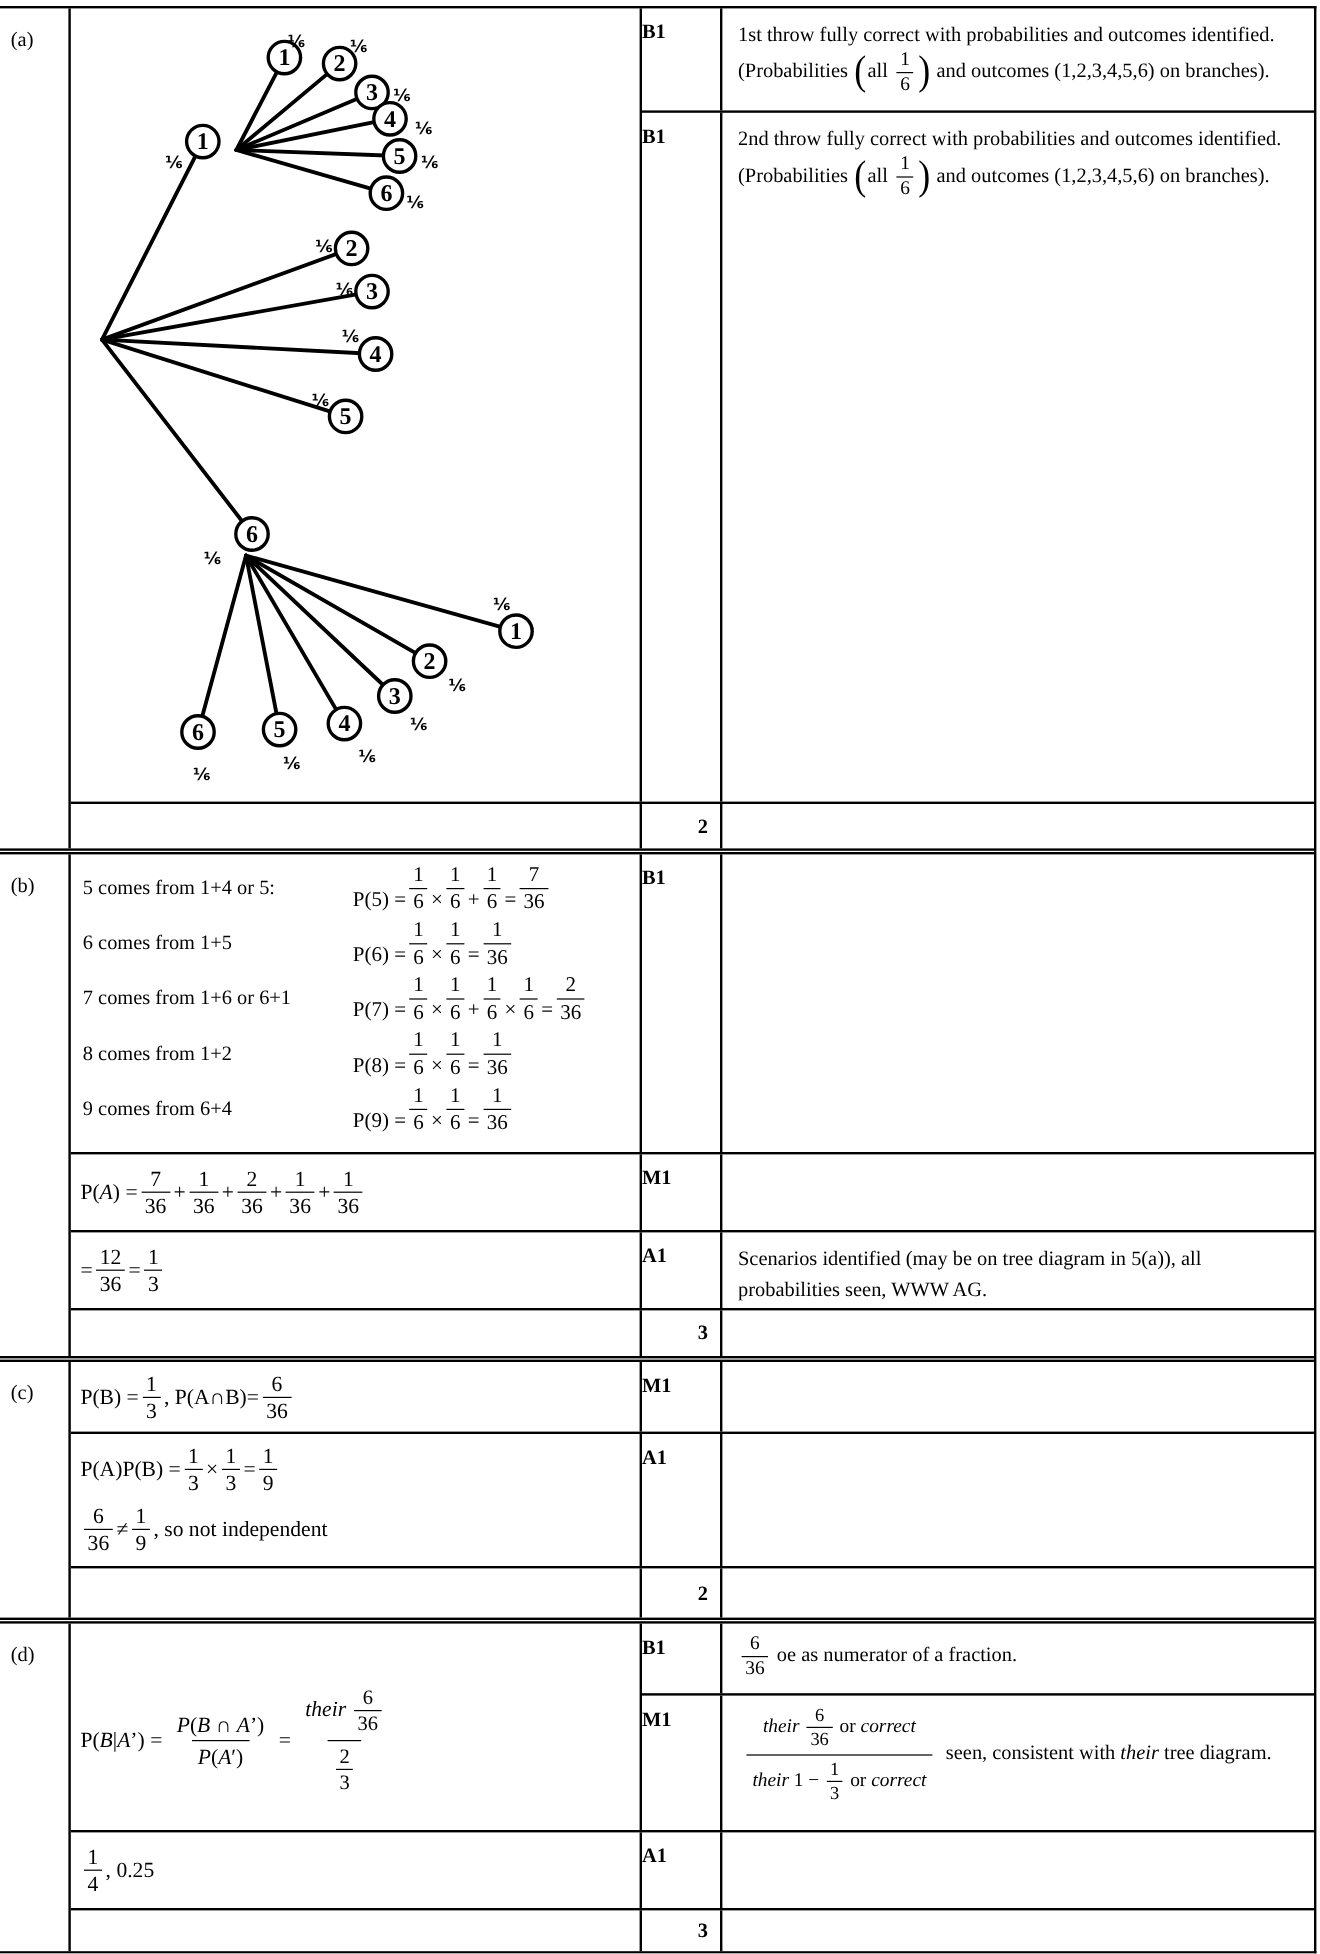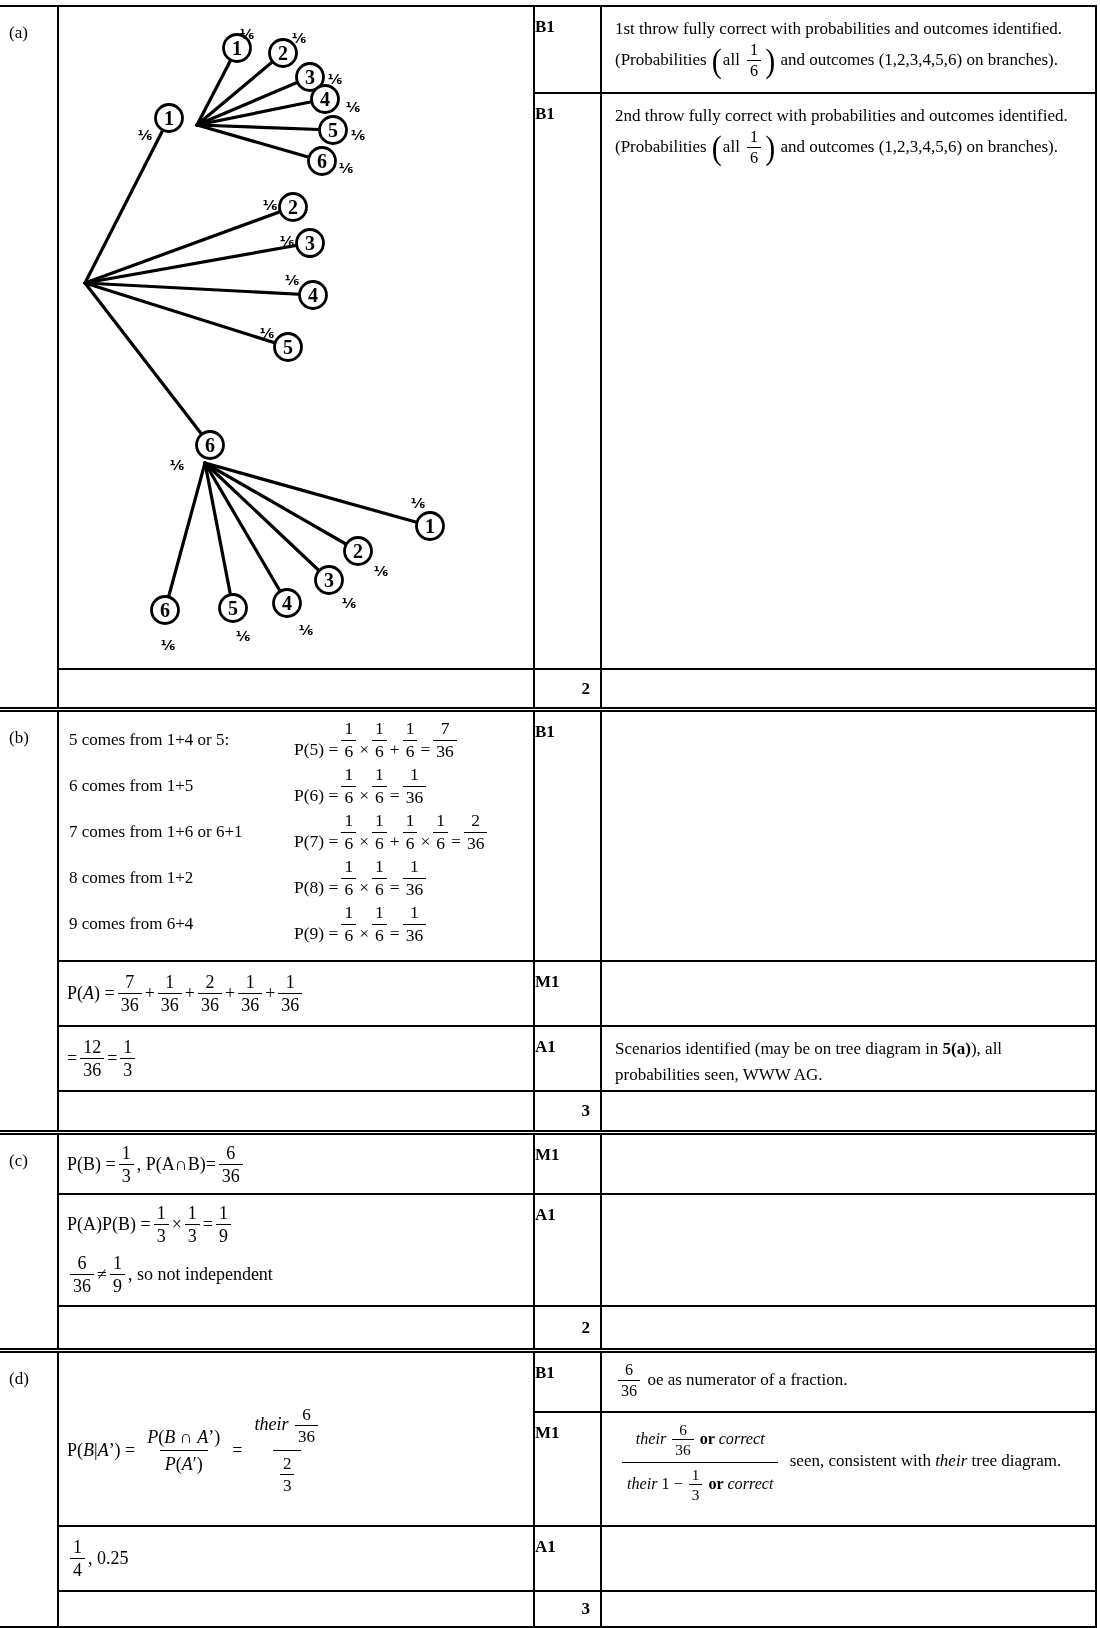--- a/index.html
+++ b/index.html
@@ -31,21 +31,21 @@
   .rd2{flex:none;height:65px}.sd .trow{flex:1}
   .scens{padding:5px 0 0 10px}
   .scen{display:flex;align-items:center;height:46px}
   .scen .st{flex:none;width:225px}
   .scen .sf{display:inline-flex;align-items:flex-end;font-size:17.5px}
   .fx{display:flex;align-items:center;font-size:18px;padding-left:8px}
   .fxl{display:flex;align-items:center;height:50px;font-size:18px;padding-left:8px}
   .c2wk{padding-top:4px}
   .dfx{padding-top:22px}
   .it{font-style:italic}
-  .bd{font-weight:bold}
+  .bd{font-weight:normal}
   .frac{display:inline-flex;flex-direction:column;align-items:center;vertical-align:middle;
         line-height:1;margin:0 3px;text-align:center}
   .fn{padding:0 3px 2px}
   .fd{border-top:1.6px solid #000;padding:2px 3px 0}
   .frac .frac{margin:0 2px;font-size:0.95em}
   .frac.big{margin:0 7px}
   .frac.big>.fn{padding:0 5px 4px}
   .frac.big>.fd{padding:4px 5px 0}
   .cm .frac{font-size:0.95em}
   .bp{font-size:30px;font-weight:normal;display:inline-block;transform:scaleY(1.15);

